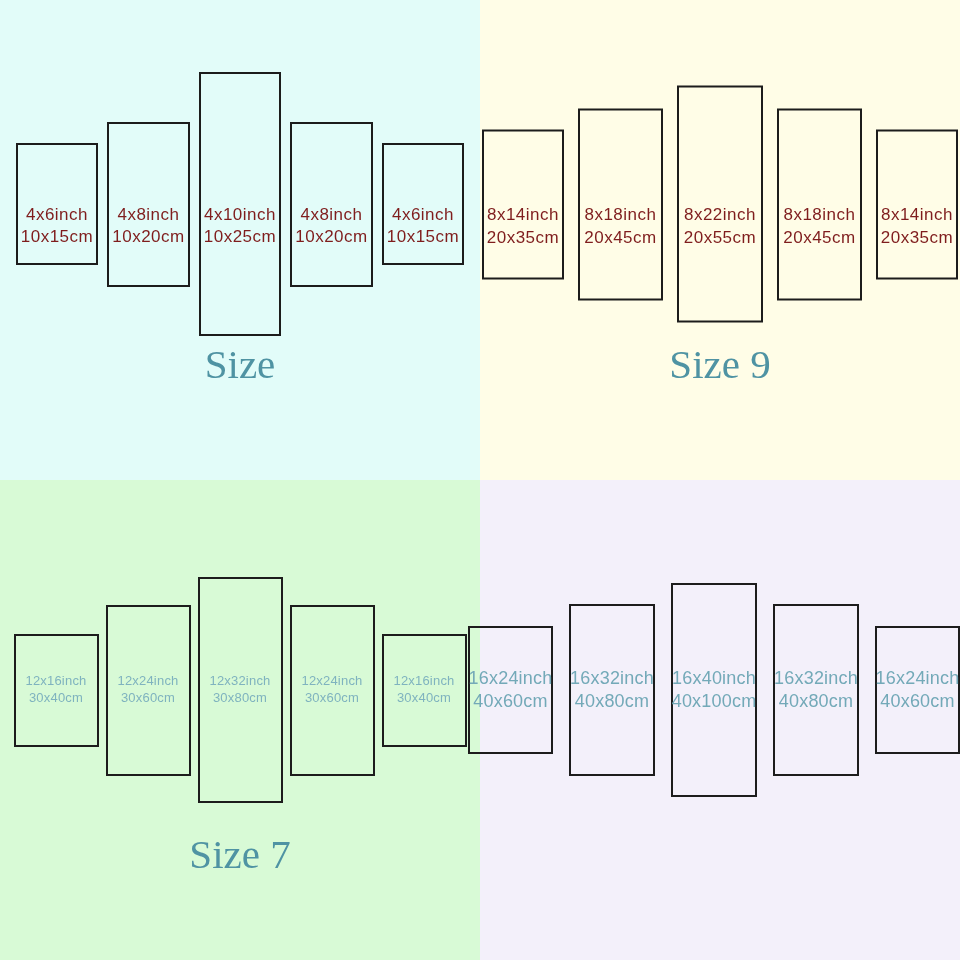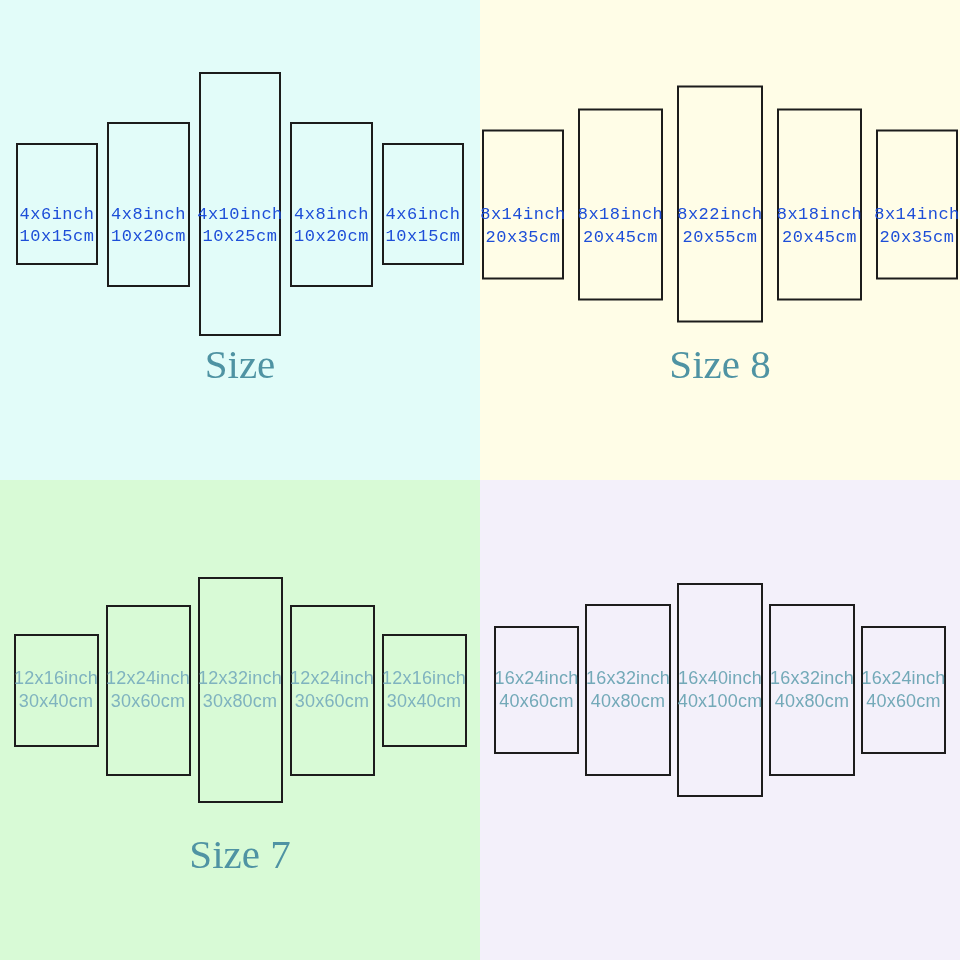--- a/index.html
+++ b/index.html
@@ -15,40 +15,40 @@
   .quadrant{position:relative;width:480px;height:480px;}
   .panels-row{
     position:absolute;left:0;width:100%;
     display:flex;justify-content:center;align-items:center;
   }
   .q-top .panels-row{top:204px;transform:translateY(-50%);}
   .q-bottom .panels-row{top:210px;transform:translateY(-50%);}
   .q0 .panels-row{gap:9px;}
   .q1 .panels-row{gap:14px;}
   .q2 .panels-row{gap:7px;}
-  .q3 .panels-row{gap:6px;}
+  .q3 .panels-row{gap:16px;justify-content:flex-end;}
   .panel{
     flex:0 0 auto;
     border:2px solid #1c1c1c;
     box-sizing:border-box;
     display:flex;align-items:center;justify-content:center;
     background:transparent;
   }
   .panel-text{
     text-align:center;white-space:nowrap;
   }
   .q-top .panel-text{
-    font-family:Liberation Mono, monospace;
+    font-family:Liberation Sans, sans-serif;
     font-size:17px;line-height:1.3;letter-spacing:0.5px;
-    color:#1d4ed8;
+    color:#7f1d1d;
     margin-top:44px;
   }
   .q2 .panel-text{
     font-family:"Liberation Sans",sans-serif;
-    font-size:18px;line-height:1.3;letter-spacing:0.2px;
+    font-size:13px;line-height:1.3;letter-spacing:0.2px;
     color:#7fb3bf;
   }
   .q3 .panel-text{
     font-family:"Liberation Sans",sans-serif;
     font-size:18px;line-height:1.3;letter-spacing:0.2px;
     color:#73a9b8;
   }
   .title{
     position:absolute;left:0;width:100%;margin:0;
     text-align:center;
@@ -127,21 +127,21 @@
           <div>20x45cm</div>
         </div>
       </div>
       <div class="panel" style="width:82px;height:150px">
         <div class="panel-text">
           <div>8x14inch</div>
           <div>20x35cm</div>
         </div>
       </div>
     </div>
-    <h2 class="title">Size 8</h2>
+    <h2 class="title">Size 9</h2>
   </section>
 
   <section class="quadrant q-bottom q2" style="background-color: rgb(216, 250, 214);">
     <div class="panels-row">
       <div class="panel" style="width:85px;height:113px">
         <div class="panel-text">
           <div>12x16inch</div>
           <div>30x40cm</div>
         </div>
       </div>

